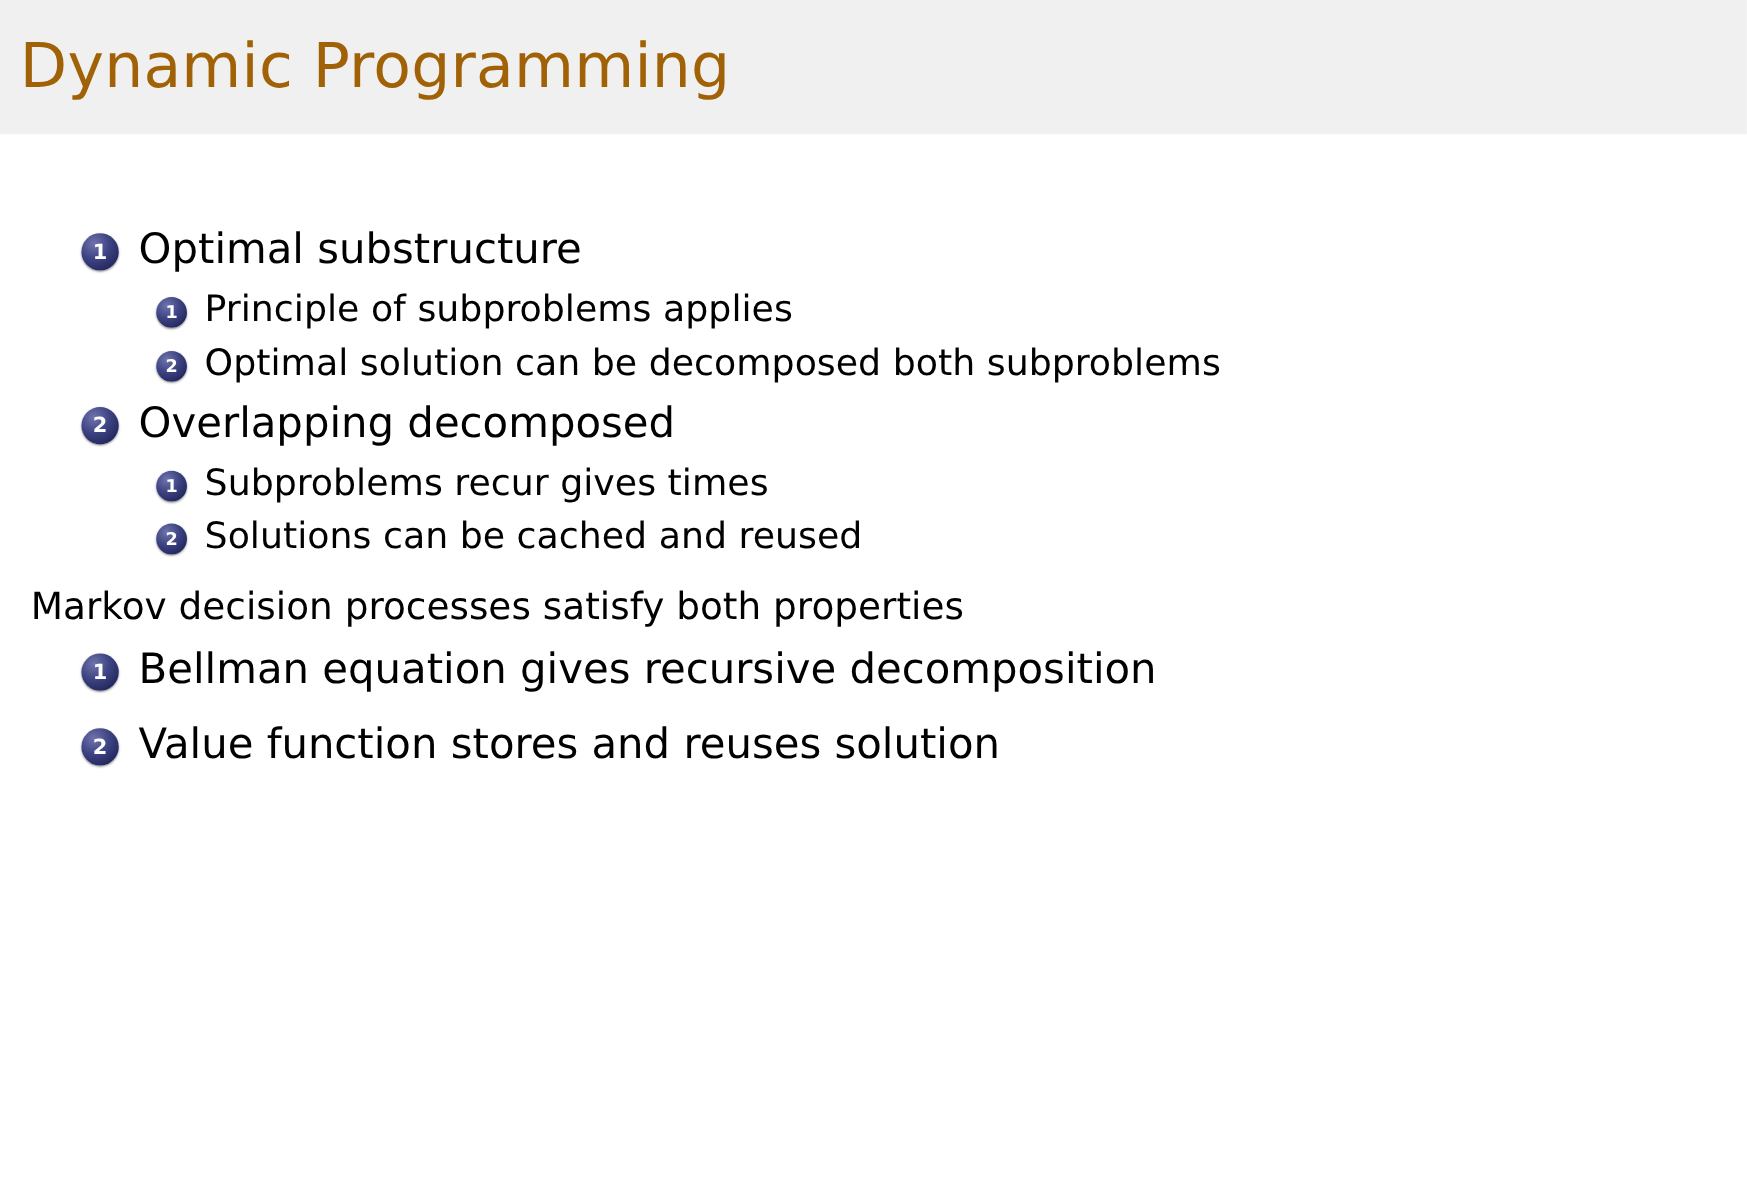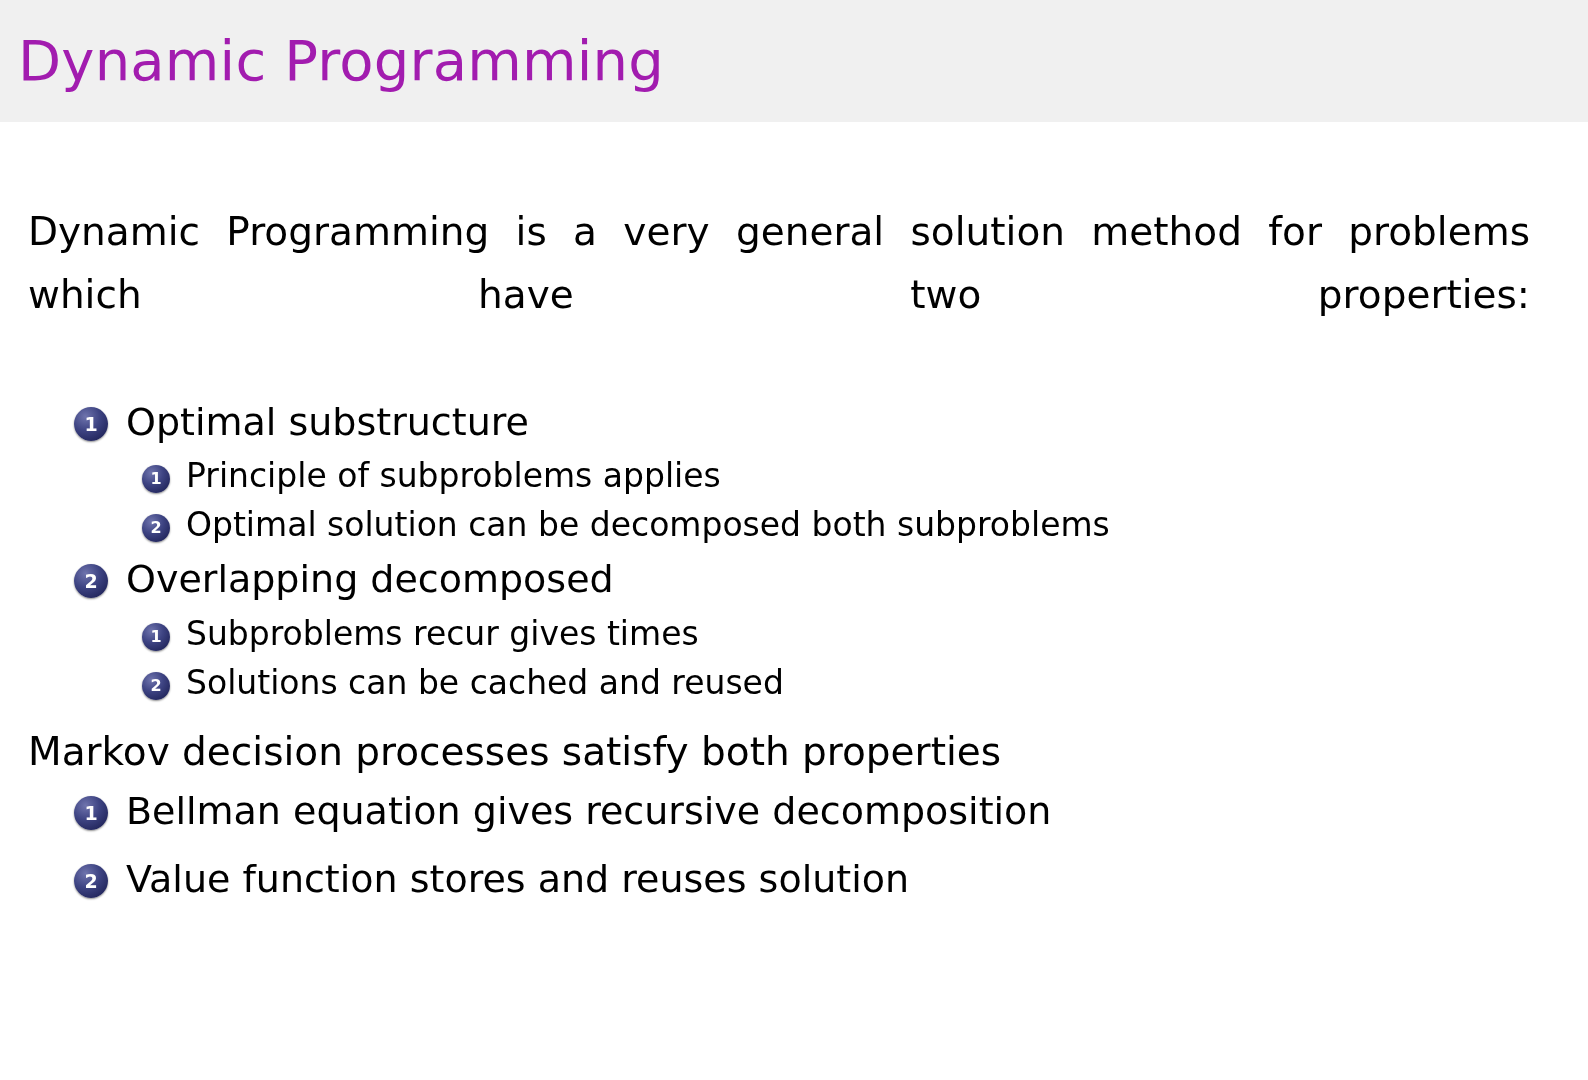--- a/index.html
+++ b/index.html
@@ -25,21 +25,21 @@
     height: 122px;
     background: #f0f0f0;
     display: flex;
     align-items: center;
     box-sizing: border-box;
     padding-left: 18px;
   }
   .slide-title {
     font-size: 56px;
     font-weight: 400;
-    color: #a21caf;
+    color: #a16207;
     letter-spacing: 0.2px;
     line-height: 1.1;
   }
   .body {
     padding: 0 58px 0 28px;
     margin-top: 78px;
   }
   .para {
     font-size: 39px;
     line-height: 1.62;
@@ -50,21 +50,21 @@
   }
   .para-justified {
     text-align: justify;
   }
   .para-justified::after {
     content: "";
     display: inline-block;
     width: 100%;
   }
   .para-plain {
-    font-size: 39px;
+    font-size: 34px;
     line-height: 1.5;
     margin: 16px 0 2px 0;
   }
   ul.level1 {
     list-style: none;
     margin: 0;
     padding: 0 0 0 46px;
   }
   ul.level2 {
     list-style: none;
@@ -121,21 +121,20 @@
 <body>
 
 <div class="slide">
 
   <div class="title-bar">
     <div class="slide-title">Dynamic Programming</div>
   </div>
 
   <div class="body">
 
-    <p class="para para-justified">Dynamic Programming is a very general solution method for problems which have two properties:</p>
 
     <ul class="level1">
 
       <li class="item1">
         <span class="bullet b1">1</span>
         <span class="item-text">Optimal substructure</span>
       </li>
 
       <ul class="level2">
         <li class="item2">

